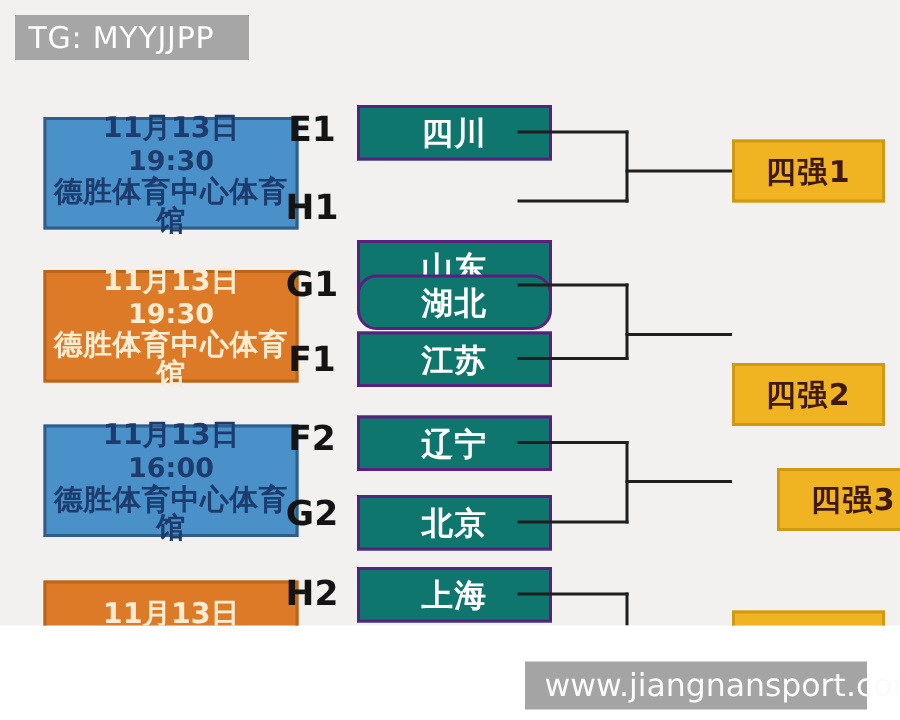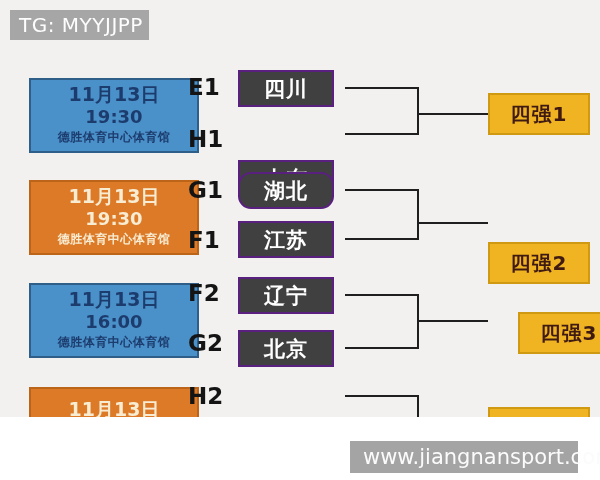--- a/index.html
+++ b/index.html
@@ -6,43 +6,43 @@
   body{
     width:600px;height:480px;position:relative;overflow:hidden;
     background:#ffffff;
     font-family:"DejaVu Sans","Liberation Sans",sans-serif;
   }
   .photo{
     position:absolute;left:0;top:0;width:600px;height:417px;
     background:#f2f1ef;overflow:hidden;
   }
   .badge{
-    position:absolute;left:10px;top:10px;width:139px;height:30px;
+    position:absolute;left:10px;top:10px;width:156px;height:30px;
     background:#a6a6a6;color:#fdfdfd;font-size:20px;line-height:30px;
     padding-left:9px;box-sizing:border-box;letter-spacing:0.5px;
   }
   .sched{
     position:absolute;left:29px;width:170px;height:75px;
     border:2px solid;box-sizing:border-box;
     display:flex;flex-direction:column;align-items:center;justify-content:center;
     text-align:center;font-weight:bold;
   }
   .sched .date{font-size:19px;line-height:21px;}
   .sched .time{font-size:18px;line-height:23px;}
-  .sched .venue{font-size:12px;line-height:19px;letter-spacing:0.5px;}
+  .sched .venue{font-size:19px;line-height:19px;letter-spacing:0.5px;}
   .blue{background:#4a90c9;border-color:#2f5f88;color:#1d3c6e;}
   .orange{background:#dc7a28;border-color:#bc6418;color:#f8ecd2;}
   .sched.cut{justify-content:flex-start;padding-top:10px;height:75px;}
   .code{
-    position:absolute;left:188px;width:40px;text-align:left;
+    position:absolute;left:188px;width:40px;text-align:center;
     font-size:23px;line-height:23px;font-weight:bold;color:#141414;
   }
   .team{
-    position:absolute;left:238px;width:96px;height:37px;
-    background:#404040;border:2px solid #5a2080;box-sizing:border-box;
+    position:absolute;left:238px;width:130px;height:37px;
+    background:#0f766e;border:2px solid #5a2080;box-sizing:border-box;
     color:#ffffff;font-size:21px;font-weight:bold;
     display:flex;align-items:center;justify-content:center;letter-spacing:1px;
   }
   .result{
     position:absolute;left:488px;width:102px;height:42px;
     background:#f0b322;border:2px solid #cf9a12;box-sizing:border-box;
     color:#3f1a10;font-size:20px;font-weight:bold;
     display:flex;align-items:center;justify-content:center;letter-spacing:1px;
   }
   .hline,.vline{position:absolute;background:#1f1f1f;}
@@ -76,21 +76,21 @@
   <div class="hline" style="left:417px;top:113px;width:71px;"></div>
   <div class="result" style="top:93px;text-align:right;">四强1</div>
 
   <div class="sched orange" style="top:180px;">
     <div class="date">11月13日</div>
     <div class="time">19:30</div>
     <div class="venue">德胜体育中心体育馆</div>
   </div>
   <div class="code" style="top:179px;">G1</div>
   <div class="code" style="top:229px;">F1</div>
-  <div class="team" style="top:172px;border-radius:13px;">湖北</div>
+  <div class="team" style="top:183px;border-radius:13px;">湖北</div>
   <div class="team" style="top:221px;">江苏</div>
   <div class="hline" style="left:345px;top:189px;width:74px;"></div>
   <div class="hline" style="left:345px;top:238px;width:74px;"></div>
   <div class="vline" style="left:417px;top:189px;height:51px;"></div>
   <div class="hline" style="left:417px;top:222px;width:71px;"></div>
   <div class="result" style="top:202px;margin-top:40px;">四强2</div>
 
   <div class="sched blue" style="top:283px;">
     <div class="date">11月13日</div>
     <div class="time">16:00</div>
@@ -103,19 +103,20 @@
   <div class="hline" style="left:345px;top:294px;width:74px;"></div>
   <div class="hline" style="left:345px;top:347px;width:74px;"></div>
   <div class="vline" style="left:417px;top:294px;height:55px;"></div>
   <div class="hline" style="left:417px;top:320px;width:71px;"></div>
   <div class="result" style="top:312px;margin-left:30px;">四强3</div>
 
   <div class="sched orange cut" style="top:387px;">
     <div class="date">11月13日</div>
   </div>
   <div class="code" style="top:385px;">H2</div>
+  <div class="team" style="top:378px;">上海</div>
   <div class="hline" style="left:345px;top:395px;width:74px;"></div>
   <div class="vline" style="left:417px;top:395px;height:22px;"></div>
   <div class="result" style="top:407px;"></div>
 
 </div>
 
 <div class="footer">www.jiangnansport.com</div>
 
 </body></html>

